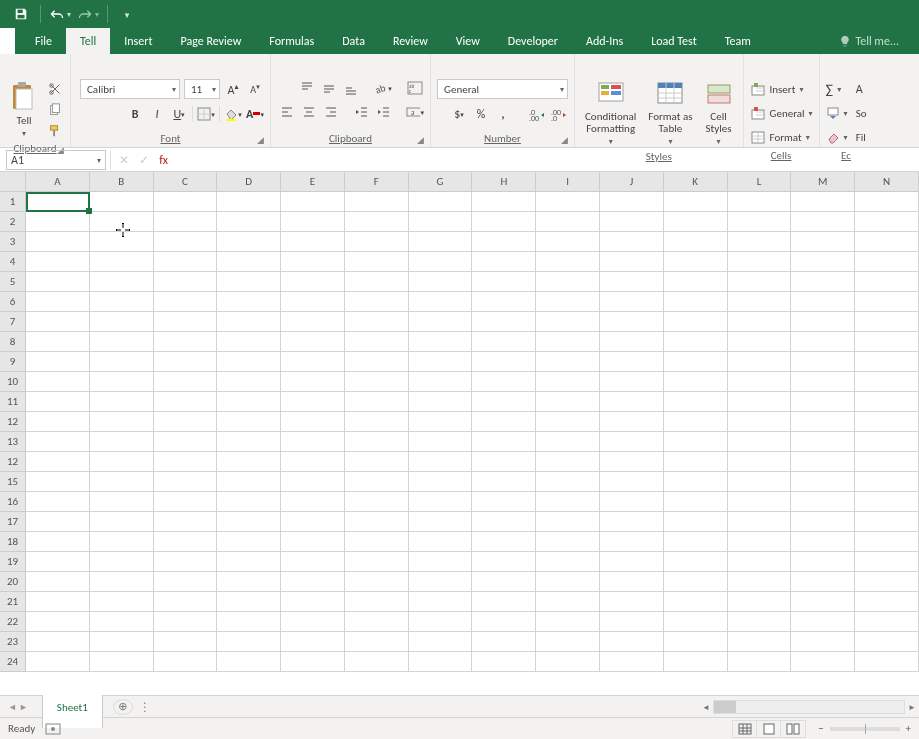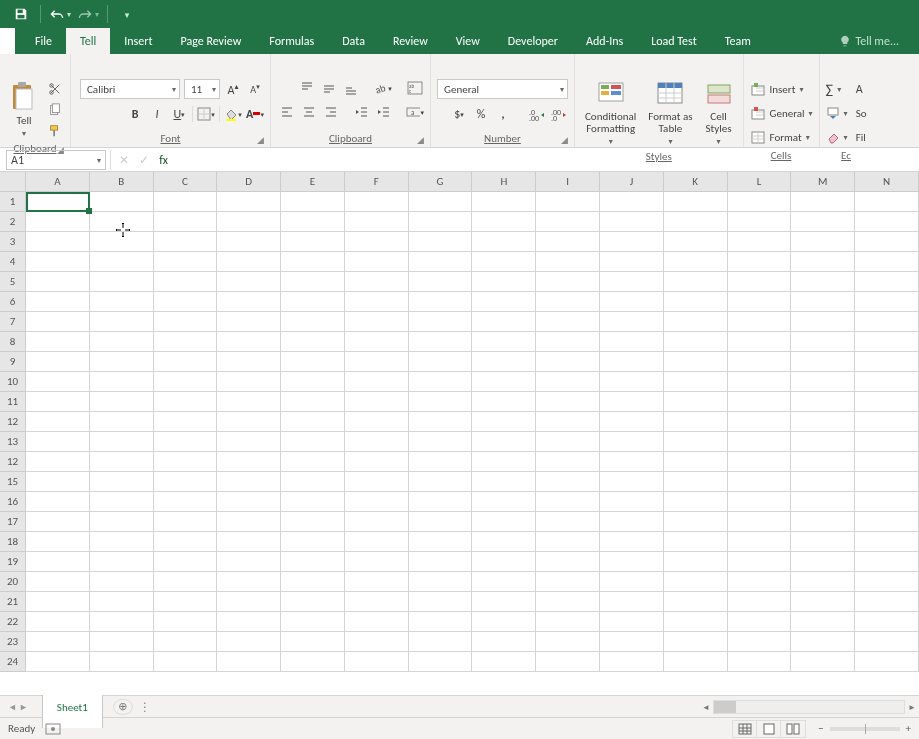--- a/index.html
+++ b/index.html
@@ -35,21 +35,21 @@
   .dd { border: 1px solid #c9c9c9; background: #fff; height: 20px; display: flex; align-items: center; padding: 0 14px 0 6px; font-size: 11px; position: relative; }
   .dd::after { content: "▾"; position: absolute; right: 3px; font-size: 8px; color: #666; }
   .txtbtn { display:flex; align-items:center; gap:4px; font-size:11px; height:20px; }
   .txtbtn .caret{ font-size:8px; color:#666; }
 
   
   .formulabar { height: 24px; border-bottom: 1px solid #d4d4d4; display: flex; align-items: center; background: #fff; font-size: 12px; }
   .namebox { width: 100px; height: 20px; border: 1px solid #c8c8c8; margin: 0 4px 0 6px; padding: 0 4px; display: flex; align-items: center; position: relative; }
   .namebox::after { content: "▾"; position: absolute; right: 4px; font-size: 8px; color: #666; }
   .fbtns { display: flex; gap: 10px; padding: 0 8px; color: #bbb; align-items:center; }
-  .fbtns .fx { color:#14532d; }
+  .fbtns .fx { color:#b91c1c; }
   .formula-input { flex: 1; height: 20px; border: none; padding: 0 4px; outline:none; }
 
   
   .gridwrap { position: relative; height: calc(739px - 28px - 26px - 94px - 24px - 22px - 22px); overflow: hidden; background:#fff; }
   .corner { position: absolute; left: 0; top: 0; width: 26px; height: 20px; background: #e6e6e6; border-right: 1px solid #ccc; border-bottom: 1px solid #ccc; }
   .colhdrs { position: absolute; left: 26px; top: 0; right: 0; height: 20px; display: flex; }
   .colhdr { width: 64px; height: 20px; background: #e6e6e6; border-right: 1px solid #ccc; border-bottom: 1px solid #ccc; display: flex; align-items: center; justify-content: center; font-size: 11px; color: #555; }
   .rowhdrs { position: absolute; left: 0; top: 20px; width: 26px; }
   .rowhdr { height: 20px; background: #e6e6e6; border-right: 1px solid #ccc; border-bottom: 1px solid #ccc; display: flex; align-items: center; justify-content: center; font-size: 11px; color: #555; }
   .cells { position: absolute; left: 26px; top: 20px; right: 0; bottom: 0; }

